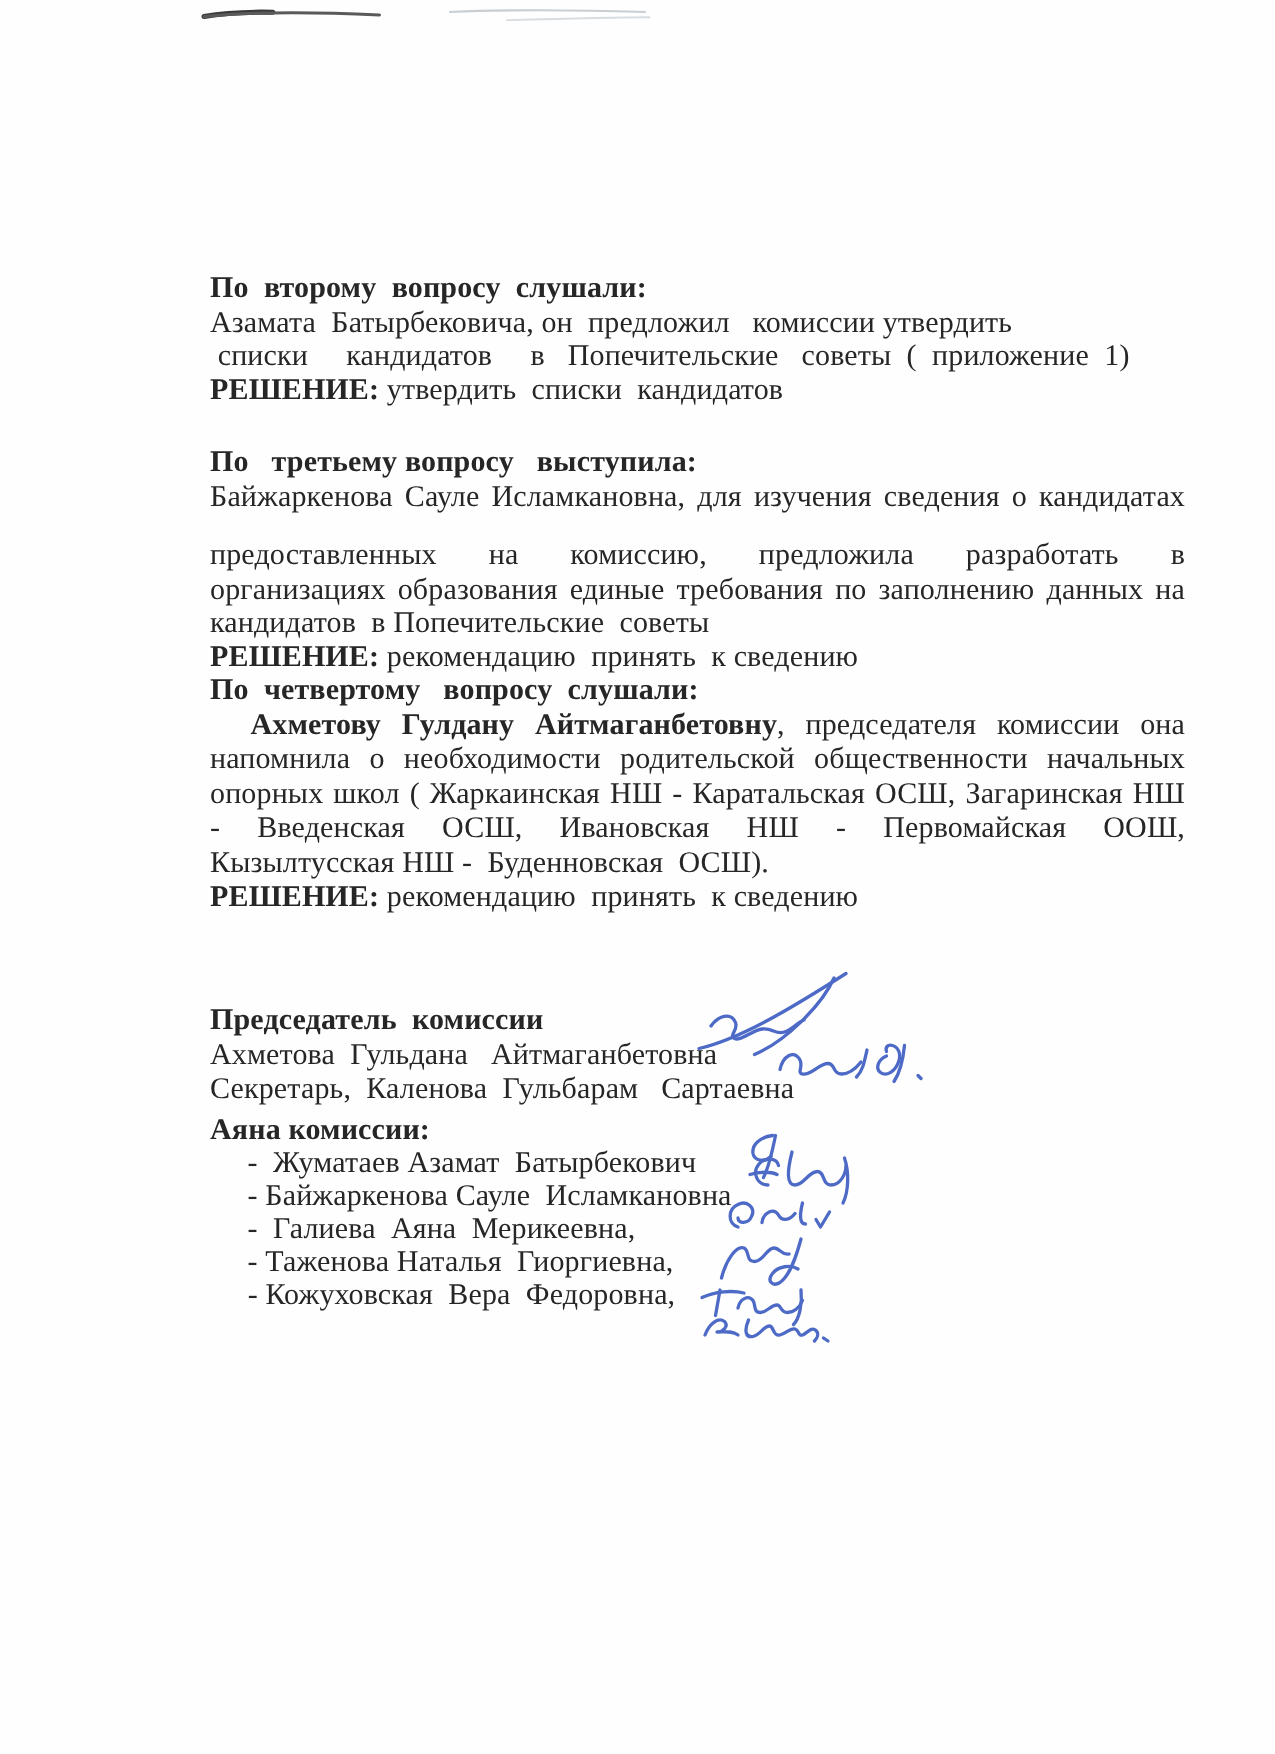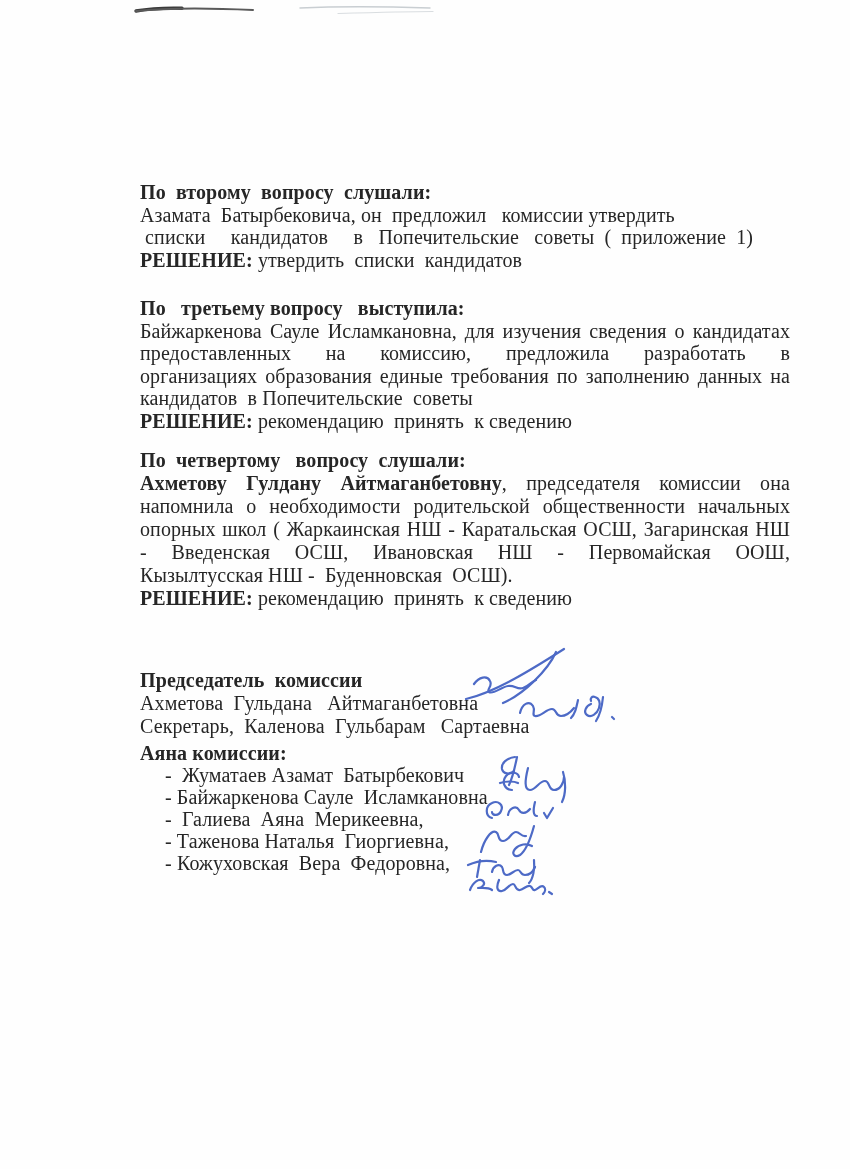--- a/index.html
+++ b/index.html
@@ -33,28 +33,28 @@
   <div id="text-layer">
       <div class="section" style="top: 181px;">
         <div class="line" style="line-height: 22.5px; height: 22.5px;"><span class="b">По  второму  вопросу  слушали:</span></div>
         <div class="line" style="line-height: 22.5px; height: 22.5px;"><span>Азамата  Батырбековича, он  предложил   комиссии утвердить</span></div>
         <div class="line" style="line-height: 22.5px; height: 22.5px;"><span> списки     кандидатов     в   Попечительские   советы  (  приложение  1)</span></div>
         <div class="line" style="line-height: 22.5px; height: 22.5px;"><span class="b">РЕШЕНИЕ:</span><span> утвердить  списки  кандидатов</span></div>
       </div>
       <div class="section" style="top: 297px;">
         <div class="line" style="line-height: 22.6px; height: 22.6px;"><span class="b">По   третьему вопросу   выступила:</span></div>
         <div class="line justify" style="line-height: 22.6px; height: 22.6px;"><span>Байжаркенова Сауле Исламкановна, для изучения сведения о кандидатах</span></div>
-        <div class="line justify" style="line-height: 22.6px; height: 22.6px;"><span>предоставленных на комиссию, предложила разработать в</span></div>
+        <div class="line justify" style="line-height: 22.6px; height: 22.6px; margin-top: 17px;"><span>предоставленных на комиссию, предложила разработать в</span></div>
         <div class="line justify" style="line-height: 22.6px; height: 22.6px;"><span>организациях образования единые требования по заполнению данных на</span></div>
         <div class="line" style="line-height: 22.6px; height: 22.6px;"><span>кандидатов  в Попечительские  советы</span></div>
         <div class="line" style="line-height: 22.6px; height: 22.6px;"><span class="b">РЕШЕНИЕ:</span><span> рекомендацию  принять  к сведению</span></div>
       </div>
       <div class="section" style="top: 449px;">
         <div class="line" style="line-height: 23px; height: 23px;"><span class="b">По  четвертому   вопросу  слушали:</span></div>
-        <div class="line justify" style="line-height: 23px; height: 23px;"><span class="b">Ахметову Гулдану Айтмаганбетовну</span><span>, председателя комиссии она</span></div>
+        <div class="line justify" style="line-height: 23px; height: 23px; margin-left: 27px;"><span class="b">Ахметову Гулдану Айтмаганбетовну</span><span>, председателя комиссии она</span></div>
         <div class="line justify" style="line-height: 23px; height: 23px;"><span>напомнила о необходимости родительской общественности начальных</span></div>
         <div class="line justify" style="line-height: 23px; height: 23px;"><span>опорных школ ( Жаркаинская НШ - Каратальская ОСШ, Загаринская НШ</span></div>
         <div class="line justify" style="line-height: 23px; height: 23px;"><span>- Введенская ОСШ, Ивановская НШ - Первомайская ООШ,</span></div>
         <div class="line" style="line-height: 23px; height: 23px;"><span>Кызылтусская НШ -  Буденновская  ОСШ).</span></div>
         <div class="line" style="line-height: 23px; height: 23px;"><span class="b">РЕШЕНИЕ:</span><span> рекомендацию  принять  к сведению</span></div>
       </div>
       <div class="section" style="top: 653px; margin-top: 16px;">
         <div class="line" style="line-height: 23px; height: 23px;"><span class="b">Председатель  комиссии</span></div>
         <div class="line" style="line-height: 23px; height: 23px;"><span>Ахметова  Гульдана   Айтмаганбетовна</span></div>
         <div class="line" style="line-height: 23px; height: 23px;"><span>Секретарь,  Каленова  Гульбарам   Сартаевна</span></div>

